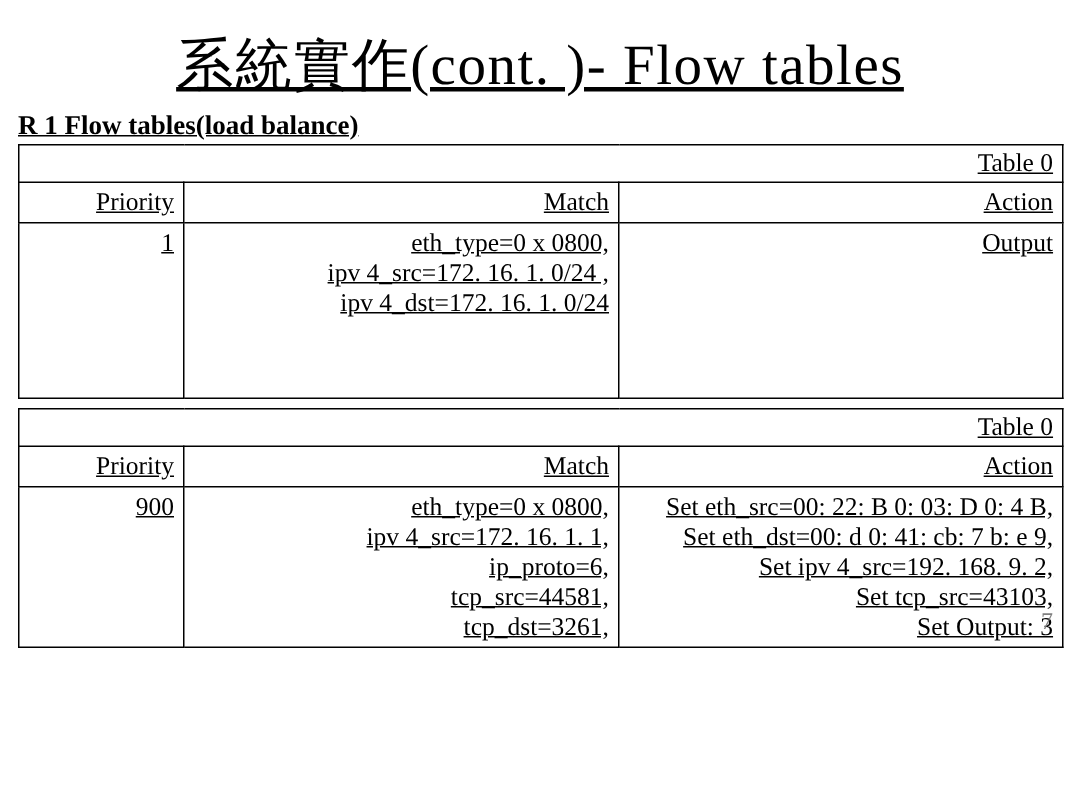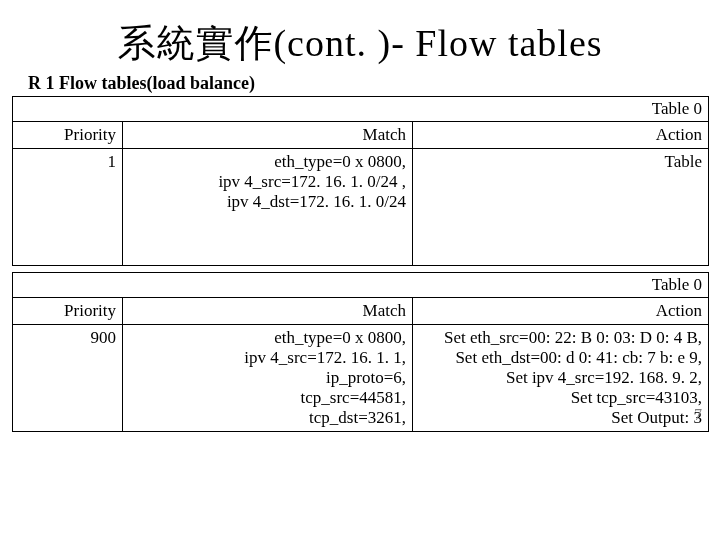--- a/index.html
+++ b/index.html
@@ -9,34 +9,34 @@
     height: 540px;
     background: #fff;
     font-family: "Times New Roman", "PMingLiU", serif;
     color: #000;
   }
   .slide {
     position: relative;
     width: 720px;
     height: 432px;
     box-sizing: border-box;
+    text-decoration: underline;
   }
   .title {
     font-size: 38px;
     text-align: center;
     padding: 18px 0 4px 0;
     font-family: "DFKai-SB","KaiTi","PMingLiU","Times New Roman",serif;
     letter-spacing: 1px;
   }
   .subheading {
     font-size: 18px;
     font-weight: bold;
     padding: 0 12px 2px 12px;
     font-family: "Times New Roman", serif;
-    margin-left: 16px;
   }
   table.flow {
     border-collapse: collapse;
     width: 696px;
     margin: 0 12px 6px 12px;
     table-layout: fixed;
   }
   table.flow td, table.flow th {
     border: 1.5px solid #000;
     font-size: 17px;
@@ -90,21 +90,21 @@
     <tr>
       <td>Priority</td>
       <td>Match</td>
       <td>Action</td>
     </tr>
     <tr class="tall-row">
       <td>1</td>
       <td class="match-cell">eth_type=0 x 0800,
 ipv 4_src=172. 16. 1. 0/24 ,
 ipv 4_dst=172. 16. 1. 0/24</td>
-      <td class="action-cell">Table</td>
+      <td class="action-cell">Output</td>
     </tr>
   </tbody>
     </table>
 
   <table class="flow">
     <colgroup>
       <col class="col-priority">
         <col class="col-match">
         <col class="col-action">
     </colgroup>

